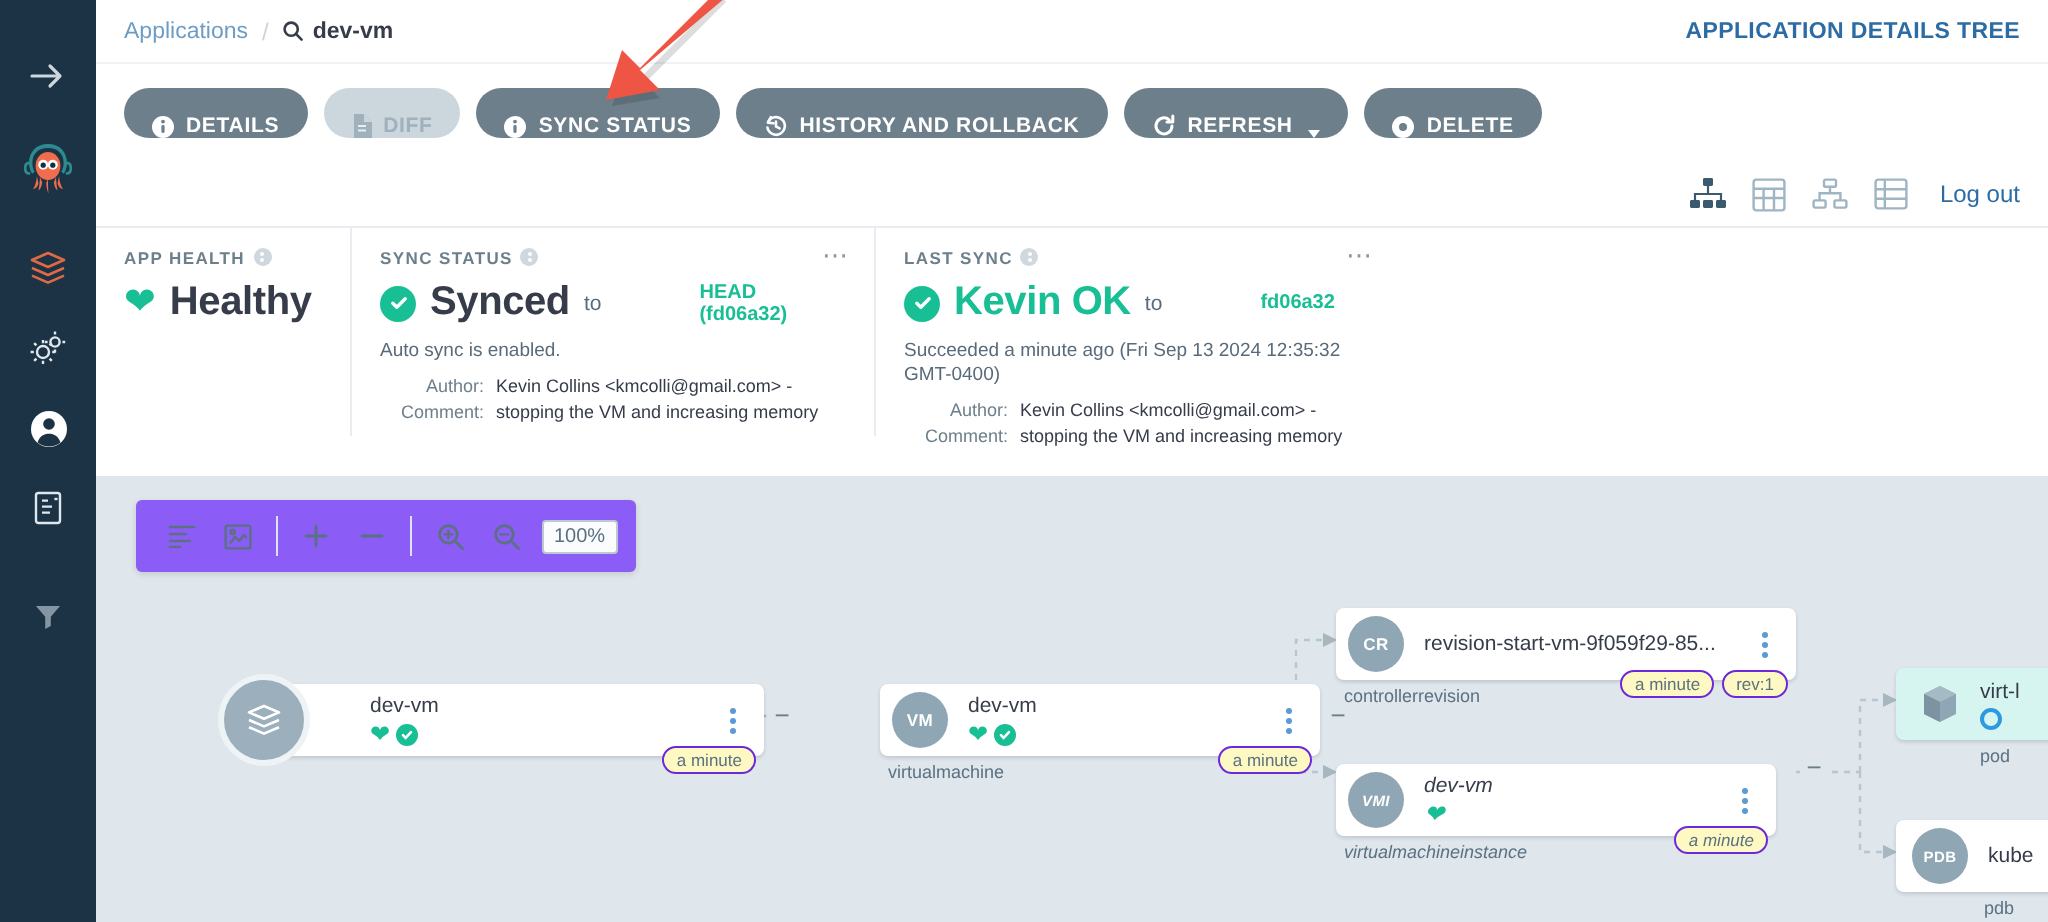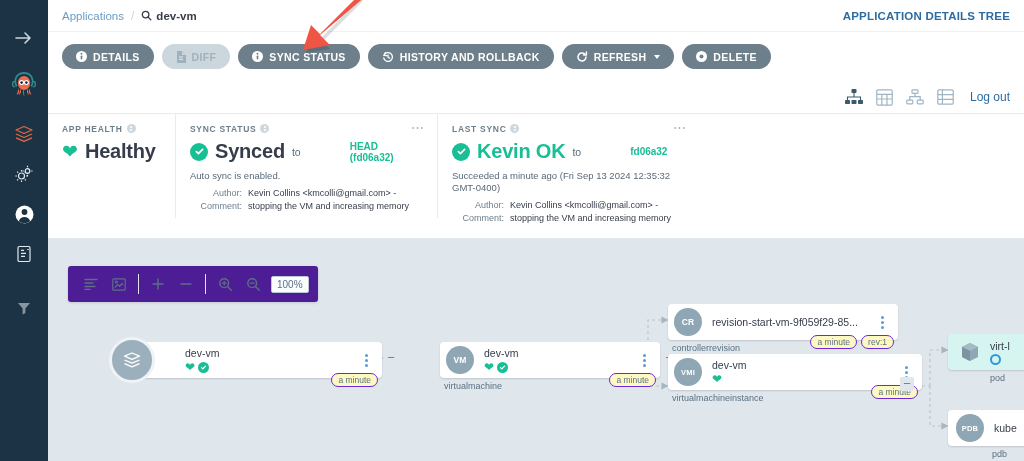--- a/index.html
+++ b/index.html
@@ -41,21 +41,21 @@
     letter-spacing:.2px; cursor:pointer;
   }
 
   
   .toolbar-row {
     height:50px; display:flex; align-items:center; padding:0 14px; gap:8px;
     border-top:1px solid #f0f2f5;
   }
   .btn {
     height:25px; border-radius:13px; background:#6d7f8b; color:#fff;
-    display:inline-flex; align-items:center; gap:6px;
+    display:inline-flex; align-items:flex-end; gap:6px;
     padding:0 14px; font-size:10.5px; font-weight:bold; letter-spacing:.35px;
     cursor:pointer; white-space:nowrap; border:none;
   }
   .btn.disabled { background:#ccd6dd; color:#9fb1bd; cursor:default; }
   .btn svg { display:block; flex:0 0 auto; }
   .caret { width:0;height:0;border-left:3.5px solid currentColor;border-right:3.5px solid transparent;
            border-top:4px solid currentColor; border-left-color:transparent; margin-left:2px;}
 
   
   .viewrow {
@@ -94,21 +94,21 @@
   .sub { font-size:9.5px; color:#596a7a; margin-top:7px; line-height:1.25; }
   .kv { margin-top:5px; font-size:9px; line-height:1.45; }
   .kv .row { display:flex; gap:6px; }
   .kv .k { color:#6d7f8b; width:52px; text-align:right; flex:0 0 52px; }
   .kv .v { color:#363c4a; }
 
   
   .graph { position:absolute; left:0; right:0; top:238px; bottom:0; background:#dfe6ec; overflow:hidden; }
 
   .gtools {
-    position:absolute; left:20px; top:28px; height:36px; background:#4c1d95;
+    position:absolute; left:20px; top:12px; height:36px; background:#8b5cf6;
     border-radius:3px; display:flex; align-items:center; padding:0 9px; gap:0;
     box-shadow:0 1px 3px rgba(0,0,0,.13);
   }
   .gt { width:28px;height:28px;display:flex;align-items:center;justify-content:center;cursor:pointer;color:#5b7182;}
   .gt.sep { width:1px;height:20px;background:#dde3e8;margin:0 5px; }
   .zoomval { border:1px solid #bcc9d3; border-radius:2px; font-size:10px; color:#5b7182;
              padding:2px 5px; margin-left:4px; background:#fafcfd; }
 
   .canvas { position:absolute; inset:0; }
   .node {
@@ -546,21 +546,21 @@
             <i></i>
             <i></i>
           </div>
         <div class="nd-kind">controllerrevision</div>
         <div class="badges">
           <span class="badge">a minute</span>
           <span class="badge">rev:1</span>
         </div>
       </div>
 
-      <div class="node" style="left:620px; top:116px; width:254px; height:36px;">
+      <div class="node" style="left:620px; top:144px; width:220px; height:36px;font-style:italic;">
         <div class="nd-icon" style="margin-left:6px;font-size:7.5px;">VMI</div>
         <div class="nd-body">
           <div class="nd-title">dev-vm</div>
           <div class="nd-status">
             <span class="hsmall">❤</span>
           </div>
         </div>
         <div class="kebab">
             <i></i>
             <i></i>

